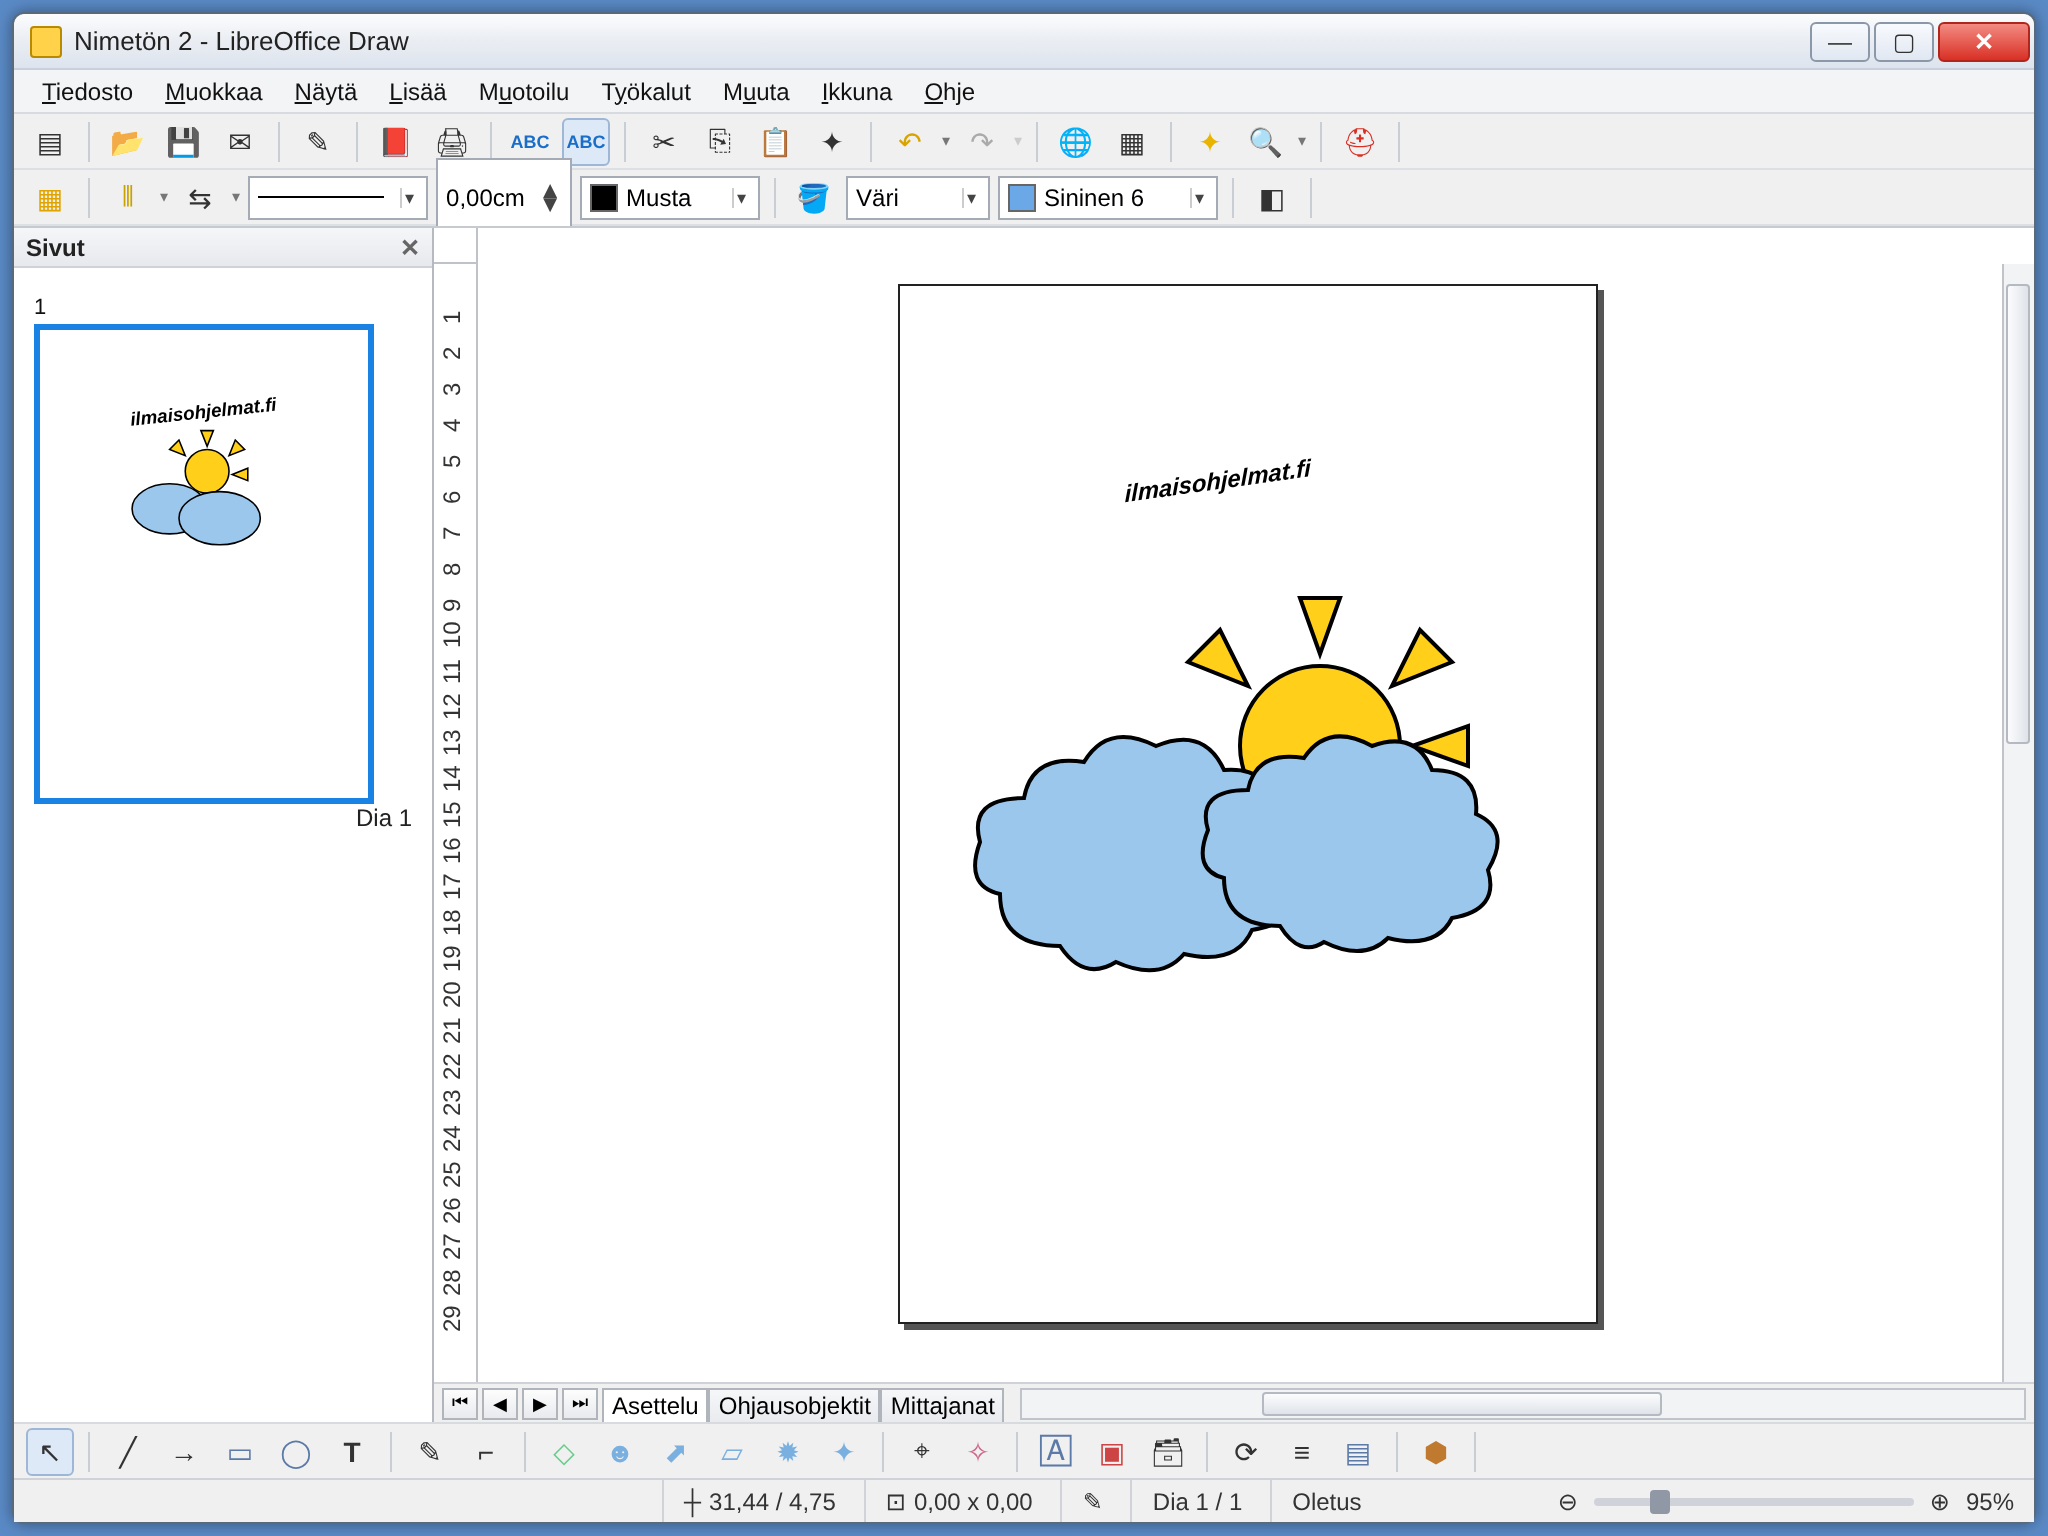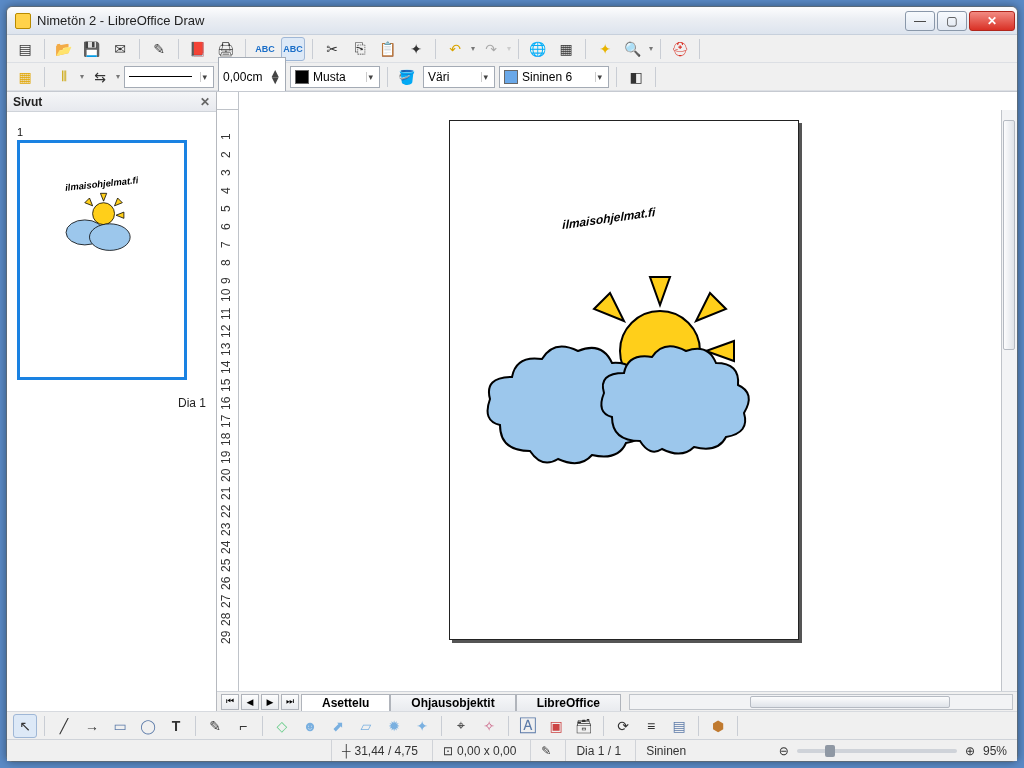--- a/index.html
+++ b/index.html
@@ -22,33 +22,33 @@
   .spinner{height:40px;width:68px;border:1px solid #a4abb5;background:#fff;display:flex;align-items:center;padding:0 4px;justify-content:space-between;}
   .spinner .ud{display:flex;flex-direction:column;font-size:7px;color:#444;line-height:7px;}
   .colorswatch{width:14px;height:14px;border:1px solid #666;}
   .body { flex:1; display:flex; overflow:hidden; border-top:1px solid #c6cad1;}
   .sidepanel { width:210px; background:#fff; border-right:1px solid #b6b9bf; display:flex; flex-direction:column;}
   .side-hd{height:20px;background:linear-gradient(#f5f6f8,#e7e9ee);border-bottom:1px solid #cfd3d9;display:flex;align-items:center;justify-content:space-between;padding:0 6px;font-weight:bold;color:#222;}
   .side-hd .x{color:#666;cursor:default;}
   .thumbwrap{padding:14px 10px;}
   .thumbnum{font-size:11px;color:#111;}
   .thumb{width:170px;height:240px;border:3px solid #1a82e2;background:#fff;margin-top:2px;display:flex;flex-direction:column;align-items:center;justify-content:flex-start;padding-top:30px;}
-  .thumb-label{text-align:right;margin-top:16px;color:#222;}
+  .thumb-label{text-align:right;margin-top:0;color:#222;}
   .artboard{width:120px;height:86px;}
   .mainarea{flex:1;display:flex;flex-direction:column;position:relative;background:#fff;}
   .rulerspace{flex:1;display:flex;overflow:hidden;}
   .vruler{width:22px;background:#fff;border-right:1px solid #bfc3c9;position:relative;font-size:8px;color:#333;}
   .vruler .lbl{position:absolute;left:2px;transform:rotate(-90deg);transform-origin:left top;white-space:nowrap;}
   .hruler{height:18px;background:#fff;border-bottom:1px solid #bfc3c9;position:relative;font-size:8px;color:#333;overflow:hidden;}
   .hruler .lbl{position:absolute;top:3px;}
   .canvas{flex:1;background:#fff;overflow:auto;position:relative;}
   .page{position:absolute;left:210px;top:10px;width:350px;height:520px;border:1px solid #222;box-shadow:3px 3px 0 #555;background:#fff;padding:20px;}
   .tabsrow{height:20px;background:#f0f0f0;border-top:1px solid #cfd3d9;display:flex;align-items:center;padding:0 4px;gap:0;}
   .navbtn{width:18px;height:16px;border:1px solid #b0b4bb;background:linear-gradient(#fdfdfd,#e8eaee);font-size:9px;display:flex;align-items:center;justify-content:center;margin-right:2px;}
-  .sheettab{height:18px;padding:0 20px;border:1px solid #b0b4bb;border-bottom:none;background:#fff;margin-top:2px;font-size:11px;display:flex;align-items:center;font-weight:bold;}
+  .sheettab{height:18px;padding:0 4px;border:1px solid #b0b4bb;border-bottom:none;background:#fff;margin-top:2px;font-size:11px;display:flex;align-items:center;}
   .sheettab.inactive{background:linear-gradient(#f6f7f9,#e8eaee);} 
   .hscroll{flex:1;height:16px;margin-left:8px;border:1px solid #c0c4ca;background:#f2f3f5;position:relative;}
   .hscroll .thumb2{position:absolute;left:120px;top:1px;width:200px;height:12px;background:linear-gradient(#fcfcfd,#dfe3e9);border:1px solid #b5bac2;border-radius:2px;}
   .vscroll{width:16px;border-left:1px solid #c0c4ca;background:#f2f3f5;position:relative;}
   .vscroll .thumb2{position:absolute;top:10px;left:1px;height:230px;width:12px;background:linear-gradient(90deg,#fcfcfd,#dfe3e9);border:1px solid #b5bac2;border-radius:2px;}
   .bottombar{height:28px;background:#f0f0f0;border-top:1px solid #d7dadf;display:flex;align-items:center;padding:0 6px;gap:4px;}
   .statusbar{height:22px;background:#f0f0f0;border-top:1px solid #cfd3d9;display:flex;align-items:center;padding:0 10px;gap:14px;color:#333;font-size:11px;}
   .statusbar .cell{display:flex;align-items:center;gap:4px;border-left:1px solid #d0d3d8;padding-left:10px;height:100%;}
   .statusbar .cell:first-child{border-left:none;padding-left:0;}
   .statusbar .big{min-width:120px;}
@@ -66,20 +66,31 @@
   <div class="titlebar">
     <div class="title-icon"></div>
     <div class="title-text">Nimetön 2 - LibreOffice Draw</div>
     <div class="winbtns">
       <div class="winbtn">—</div>
       <div class="winbtn">▢</div>
       <div class="winbtn close">✕</div>
     </div>
   </div>
 
+  <div class="menubar">
+    <div class="menuitem"><u>T</u>iedosto</div>
+    <div class="menuitem"><u>M</u>uokkaa</div>
+    <div class="menuitem"><u>N</u>äytä</div>
+    <div class="menuitem"><u>L</u>isää</div>
+    <div class="menuitem">M<u>u</u>otoilu</div>
+    <div class="menuitem">T<u>y</u>ökalut</div>
+    <div class="menuitem">M<u>u</u>uta</div>
+    <div class="menuitem"><u>I</u>kkuna</div>
+    <div class="menuitem"><u>O</u>hje</div>
+  </div>
 
   <div class="toolbar">
     <div class="tbtn">▤</div>
     <div class="sep"></div>
     <div class="tbtn">📂</div>
     <div class="tbtn">💾</div>
     <div class="tbtn">✉</div>
     <div class="sep"></div>
     <div class="tbtn">✎</div>
     <div class="sep"></div>
@@ -246,21 +257,21 @@
         <div class="navbtn">◀</div>
         <div class="navbtn">▶</div>
         <div class="navbtn">⏭</div>
         <div class="sheettab">
             <span>Asettelu</span>
           </div>
         <div class="sheettab inactive">
             <span>Ohjausobjektit</span>
           </div>
         <div class="sheettab inactive">
-            <span>LibreOffice</span>
+            <span>Mittajanat</span>
           </div>
         <div class="hscroll">
             <div class="thumb2"></div>
           </div>
       </div>
     </div>
   </div>
 
   <div class="bottombar">
     <div class="tbtn" style="border:1px solid #9fb7d6;background:#dde9f7;">↖</div>
@@ -298,21 +309,21 @@
 
   <div class="statusbar">
     <div class="cell big" style="min-width:300px;"></div>
     <div class="cell">┼ <span>31,44 / 4,75</span></div>
     <div class="cell">⊡ <span>0,00 x 0,00</span></div>
     <div class="cell">✎</div>
     <div class="cell">
         <span>Dia 1 / 1</span>
       </div>
     <div class="cell" style="min-width:90px;">
-        <span>Sininen</span>
+        <span>Oletus</span>
       </div>
     <div class="zoom">
       <span>⊖</span>
       <div class="zoomslider">
           <div class="knob"></div>
         </div>
       <span>⊕</span>
       <span>95%</span>
     </div>
   </div>

